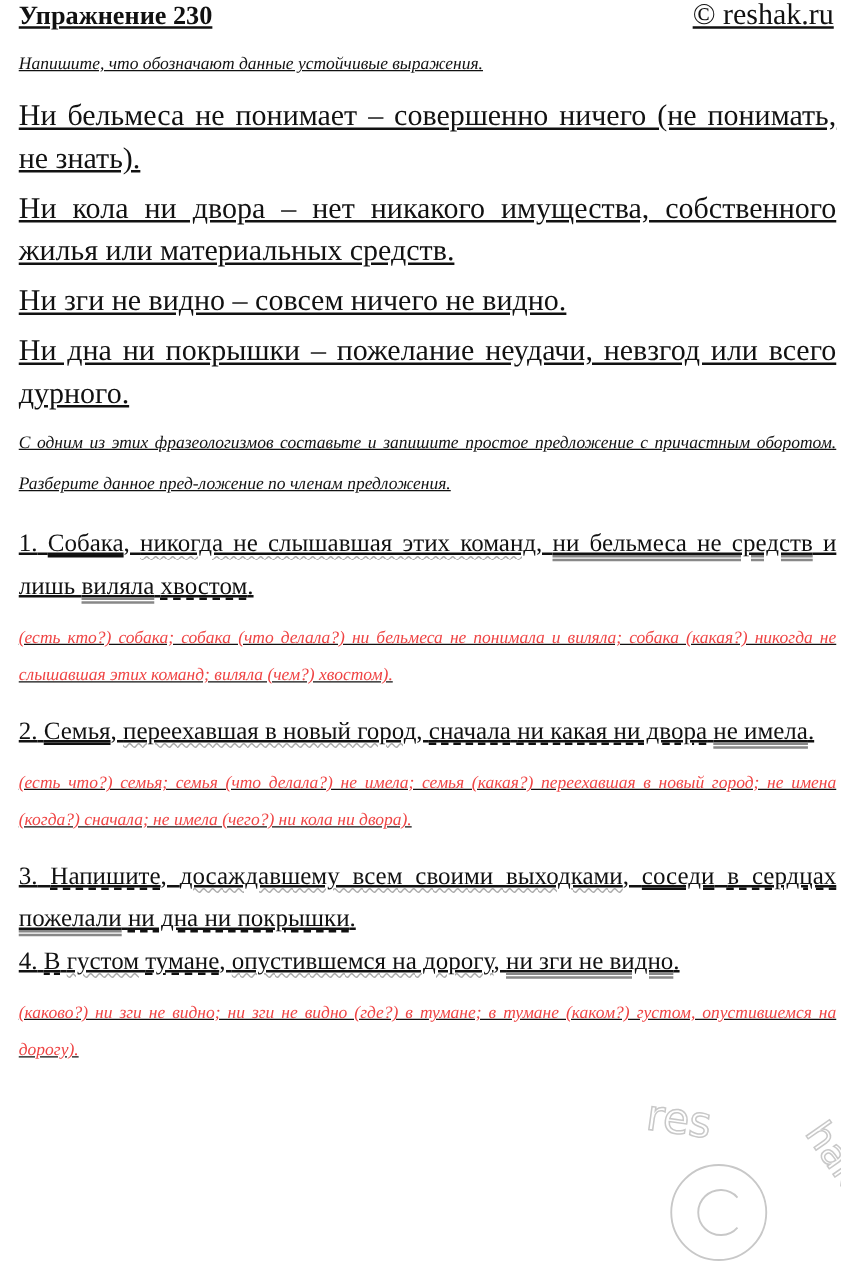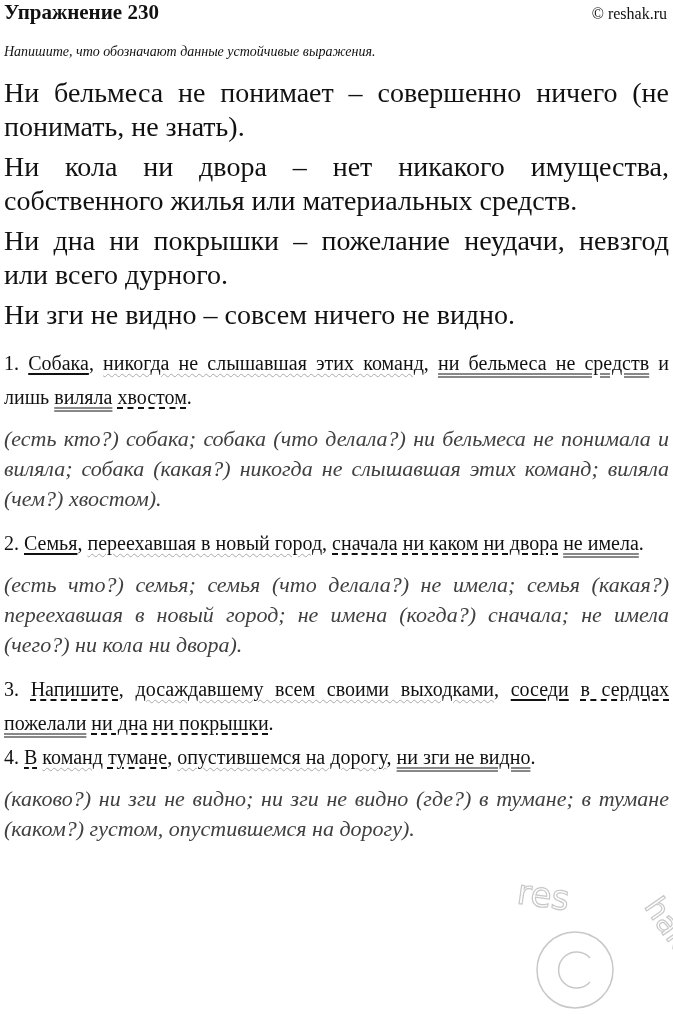--- a/index.html
+++ b/index.html
@@ -1,37 +1,37 @@
 <!DOCTYPE html>
 <html><head>
 <meta charset="utf-8">
 <style>
   html, body { margin: 0; padding: 0; background: #ffffff; }
   body {
     width: 673px; height: 1026px; overflow: hidden; position: relative;
     font-family: "Liberation Serif", "DejaVu Serif", serif;
     color: #111;
   }
-  .page { padding: 0 4px 0 4px; }
+  .page { padding: 0 4px 0 15px; text-decoration: underline; }
   .header {
     display: flex; justify-content: space-between; align-items: baseline;
     height: 28px; padding-top: 0px;
   }
   .title { font-weight: bold; font-size: 21px; line-height: 24px; }
-  .site { font-size: 16px; line-height: 24px; padding-right: 2px; }
+  .site { font-size: 24px; line-height: 24px; padding-right: 2px; }
   .task {
     font-style: italic; font-size: 14px; line-height: 36px; text-align: justify;
   }
   .p {
-    font-size: 28px; line-height: 34px; text-align: justify; margin: 0;
+    font-size: 24px; line-height: 34px; text-align: justify; margin: 0;
   }
   .p.def { margin-top: 6px; }
   .ans { font-size: 20px; line-height: 34px; text-align: justify; margin: 0; }
   .analysis {
-    font-style: italic; font-size: 22px; line-height: 30px; color: #404040;
+    font-style: italic; font-size: 14px; line-height: 30px; color: #ef4444;
     text-align: justify; margin: 10px 0 12px 0;
   }
   .u-subj { text-decoration: underline; text-decoration-thickness: 1.5px; text-underline-offset: 3px; }
   .u-pred { text-decoration: underline double; text-decoration-color: #888; text-underline-offset: 3px; }
   .u-obj { text-decoration: underline dashed; text-underline-offset: 3px; }
   .u-adv { text-decoration: underline dashed; text-underline-offset: 3px; }
   .u-attr { text-decoration: underline wavy; text-decoration-color: #aaa; text-decoration-thickness: 1px; text-underline-offset: 3px; }
   .watermark {
     position: absolute; left: 505px; top: 870px; width: 170px; height: 160px;
     pointer-events: none;
@@ -43,44 +43,45 @@
 <div class="page">
   <div class="header">
     <span class="title">Упражнение 230</span>
     <span class="site">© reshak.ru</span>
   </div>
 
   <div class="task" style="margin-top:6px;">Напишите, что обозначают данные устойчивые выражения.</div>
 
   <p class="p def">Ни бельмеса не понимает – совершенно ничего (не понимать, не знать).</p>
   <p class="p def">Ни кола ни двора – нет никакого имущества, собственного жилья или материальных средств.</p>
+  <p class="p def">Ни зги не видно – совсем ничего не видно.</p>
   <p class="p def">Ни дна ни покрышки – пожелание неудачи, невзгод или всего дурного.</p>
-  <p class="p def">Ни зги не видно – совсем ничего не видно.</p>
 
+  <div class="task" style="margin-top:6px; line-height:33px;">С одним из этих фразеологизмов составьте и запишите простое предложение с причастным оборотом. Разберите данное пред-ложение по членам предложения.</div>
 
   <p class="ans" style="margin-top:14px;">
     <span>1.</span>
     <span class="u-subj">Собака</span><span>, </span><span class="u-attr">никогда не слышавшая этих команд</span><span>, </span><span class="u-pred">ни бельмеса не средств</span><span> и лишь </span><span class="u-pred">виляла</span><span> </span><span class="u-obj">хвостом</span><span>.</span>
   </p>
   <div class="analysis">(есть кто?) собака; собака (что делала?) ни бельмеса не понимала и виляла; собака (какая?) никогда не слышавшая этих команд; виляла (чем?) хвостом).</div>
 
   <p class="ans">
     <span>2.</span>
-    <span class="u-subj">Семья</span><span>, </span><span class="u-attr">переехавшая в новый город</span><span>, </span><span class="u-adv">сначала</span><span> </span><span class="u-obj">ни каком ни двора</span><span> </span><span class="u-pred">не имела</span><span>.</span>
+    <span class="u-subj">Семья</span><span>, </span><span class="u-attr">переехавшая в новый город</span><span>, </span><span class="u-adv">сначала</span><span> </span><span class="u-obj">ни какая ни двора</span><span> </span><span class="u-pred">не имела</span><span>.</span>
   </p>
   <div class="analysis">(есть что?) семья; семья (что делала?) не имела; семья (какая?) переехавшая в новый город; не имена (когда?) сначала; не имела (чего?) ни кола ни двора).</div>
 
   <p class="ans">
     <span>3.</span>
     <span class="u-obj">Напишите</span><span>, </span><span class="u-attr">досаждавшему всем своими выходками</span><span>, </span><span class="u-subj">соседи</span><span> </span><span class="u-adv">в сердцах</span><span> </span><span class="u-pred">пожелали</span><span> </span><span class="u-obj">ни дна ни покрышки</span><span>.</span>
   </p>
 
   <p class="ans">
     <span>4.</span>
-    <span class="u-adv">В</span><span> </span><span class="u-attr">команд</span><span> </span><span class="u-adv">тумане</span><span>, </span><span class="u-attr">опустившемся на дорогу</span><span>, </span><span class="u-pred">ни зги не видно</span><span>.</span>
+    <span class="u-adv">В</span><span> </span><span class="u-attr">густом</span><span> </span><span class="u-adv">тумане</span><span>, </span><span class="u-attr">опустившемся на дорогу</span><span>, </span><span class="u-pred">ни зги не видно</span><span>.</span>
   </p>
   <div class="analysis">(каково?) ни зги не видно; ни зги не видно (где?) в тумане; в тумане (каком?) густом, опустившемся на дорогу).</div>
 </div>
 
 <svg class="watermark" viewBox="0 0 170 160">
   <g fill="none" stroke="#c8c8c8" stroke-width="1.5">
     <circle cx="70" cy="100" r="38"></circle>
     <path d="M85 88 A18 18 0 1 0 85 112"></path>
   </g>
   <text x="12" y="40" font-family="DejaVu Sans, sans-serif" font-size="34" fill="none" stroke="#c8c8c8" stroke-width="1.2" transform="rotate(8 60 30)">res</text>

